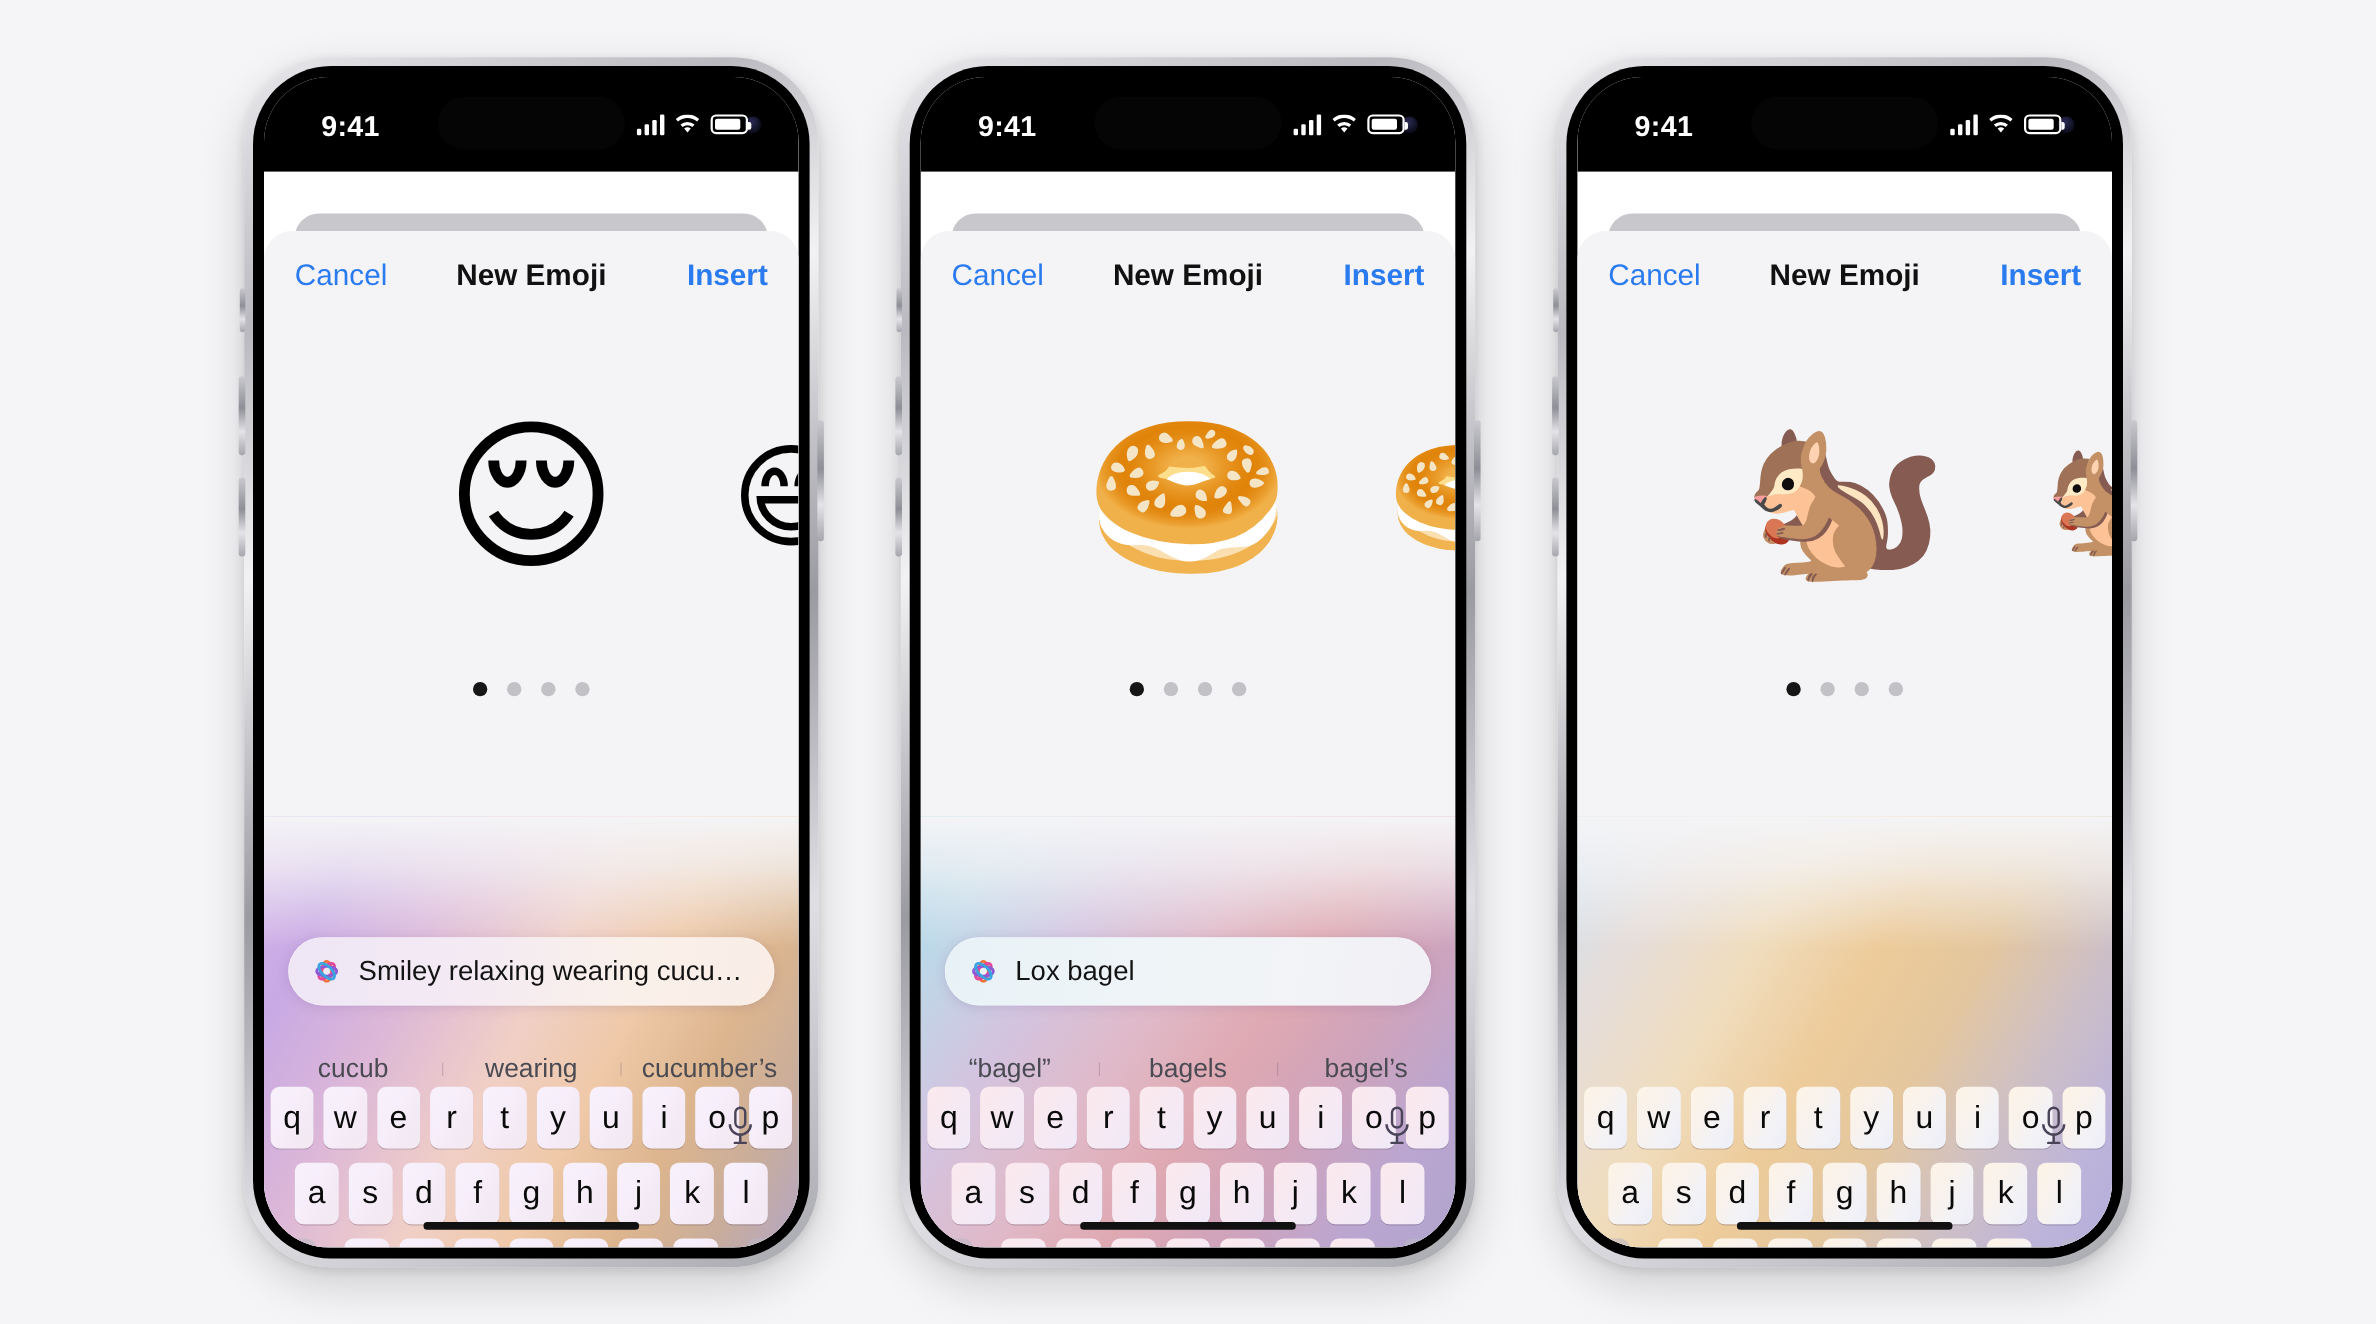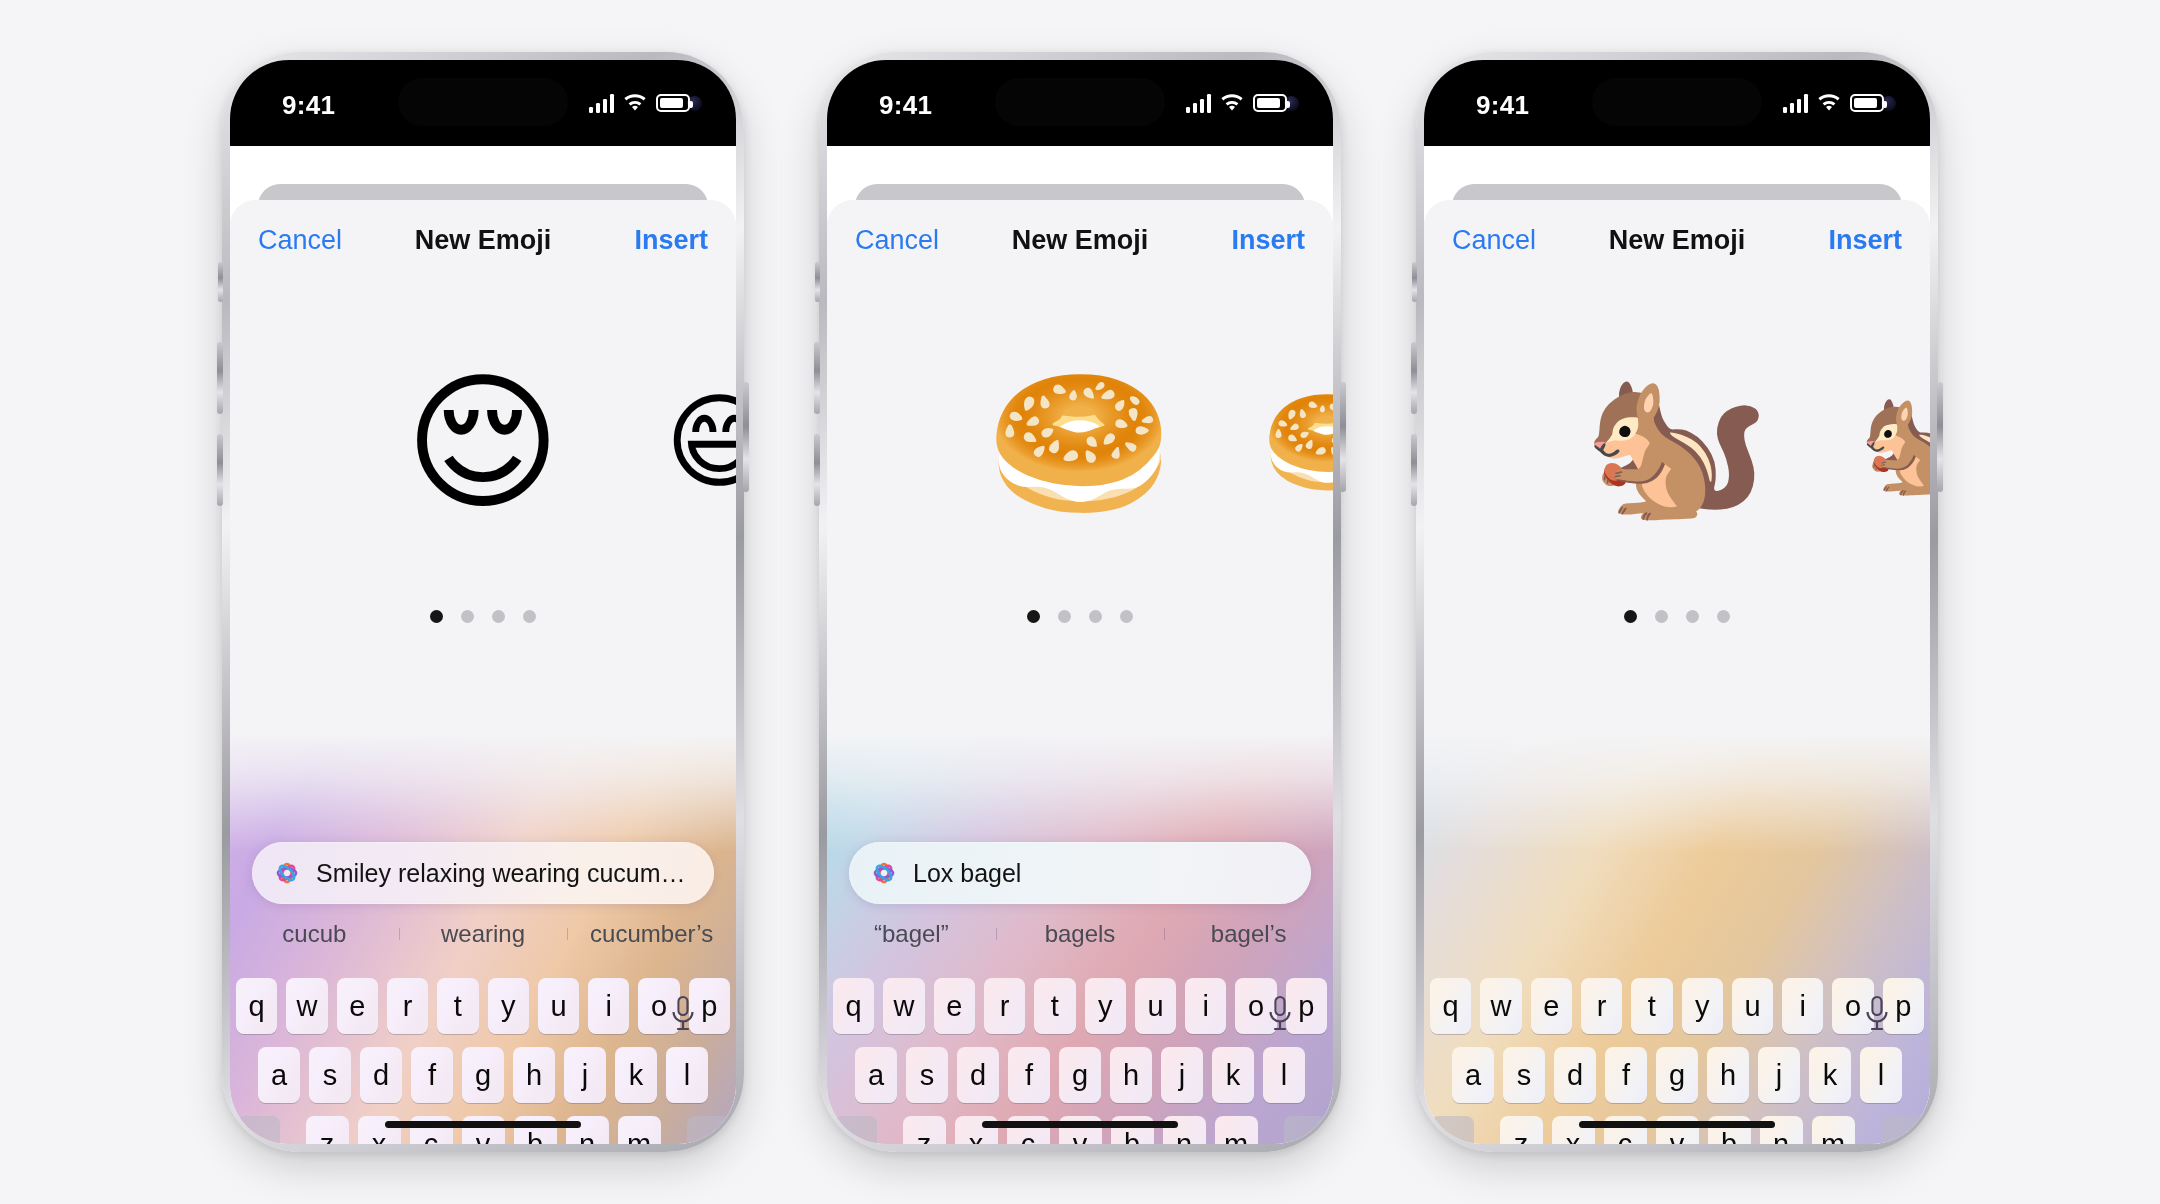--- a/index.html
+++ b/index.html
@@ -27,21 +27,21 @@
     background: linear-gradient(150deg,#e9e9ec 0%,#b9b9bf 18%,#f2f2f4 34%,#9a9aa1 56%,#dedee3 76%,#a8a8af 100%);
     padding: 8px;
     box-shadow: 0 16px 42px rgba(0,0,0,.16), 0 3px 10px rgba(0,0,0,.10);
     flex: 0 0 auto;
   }
   .phone-inner {
     position: relative;
     width: 100%; height: 100%;
     border-radius: 71px;
     background: #000;
-    padding: 0;
+    padding: 10px;
   }
   .screen {
     position: relative;
     width: 100%; height: 100%;
     border-radius: 59px;
     overflow: hidden;
     background: #fff;
   }
 
   
@@ -189,21 +189,21 @@
   }
   .prompt-text {
     font-size: 25px; color: #131313; white-space: nowrap;
     overflow: hidden; text-overflow: ellipsis;
   }
   .ai-icon { width: 30px; height: 30px; flex: 0 0 auto; }
 
   
   .suggest {
     position: absolute; left: 0; right: 0; top: 188px;
-    height: 56px; display: flex; align-items: flex-start; z-index: 4;
+    height: 56px; display: flex; align-items: flex-end; z-index: 4;
   }
   .sug {
     flex: 1; text-align: center; font-size: 24px; color: #4a4a52;
     position: relative; white-space: nowrap;
   }
   .sug + .sug::before {
     content:''; position: absolute; left: 0; top: 8px; bottom: 8px;
     width: 1px; background: rgba(90,80,100,.28);
   }
 

